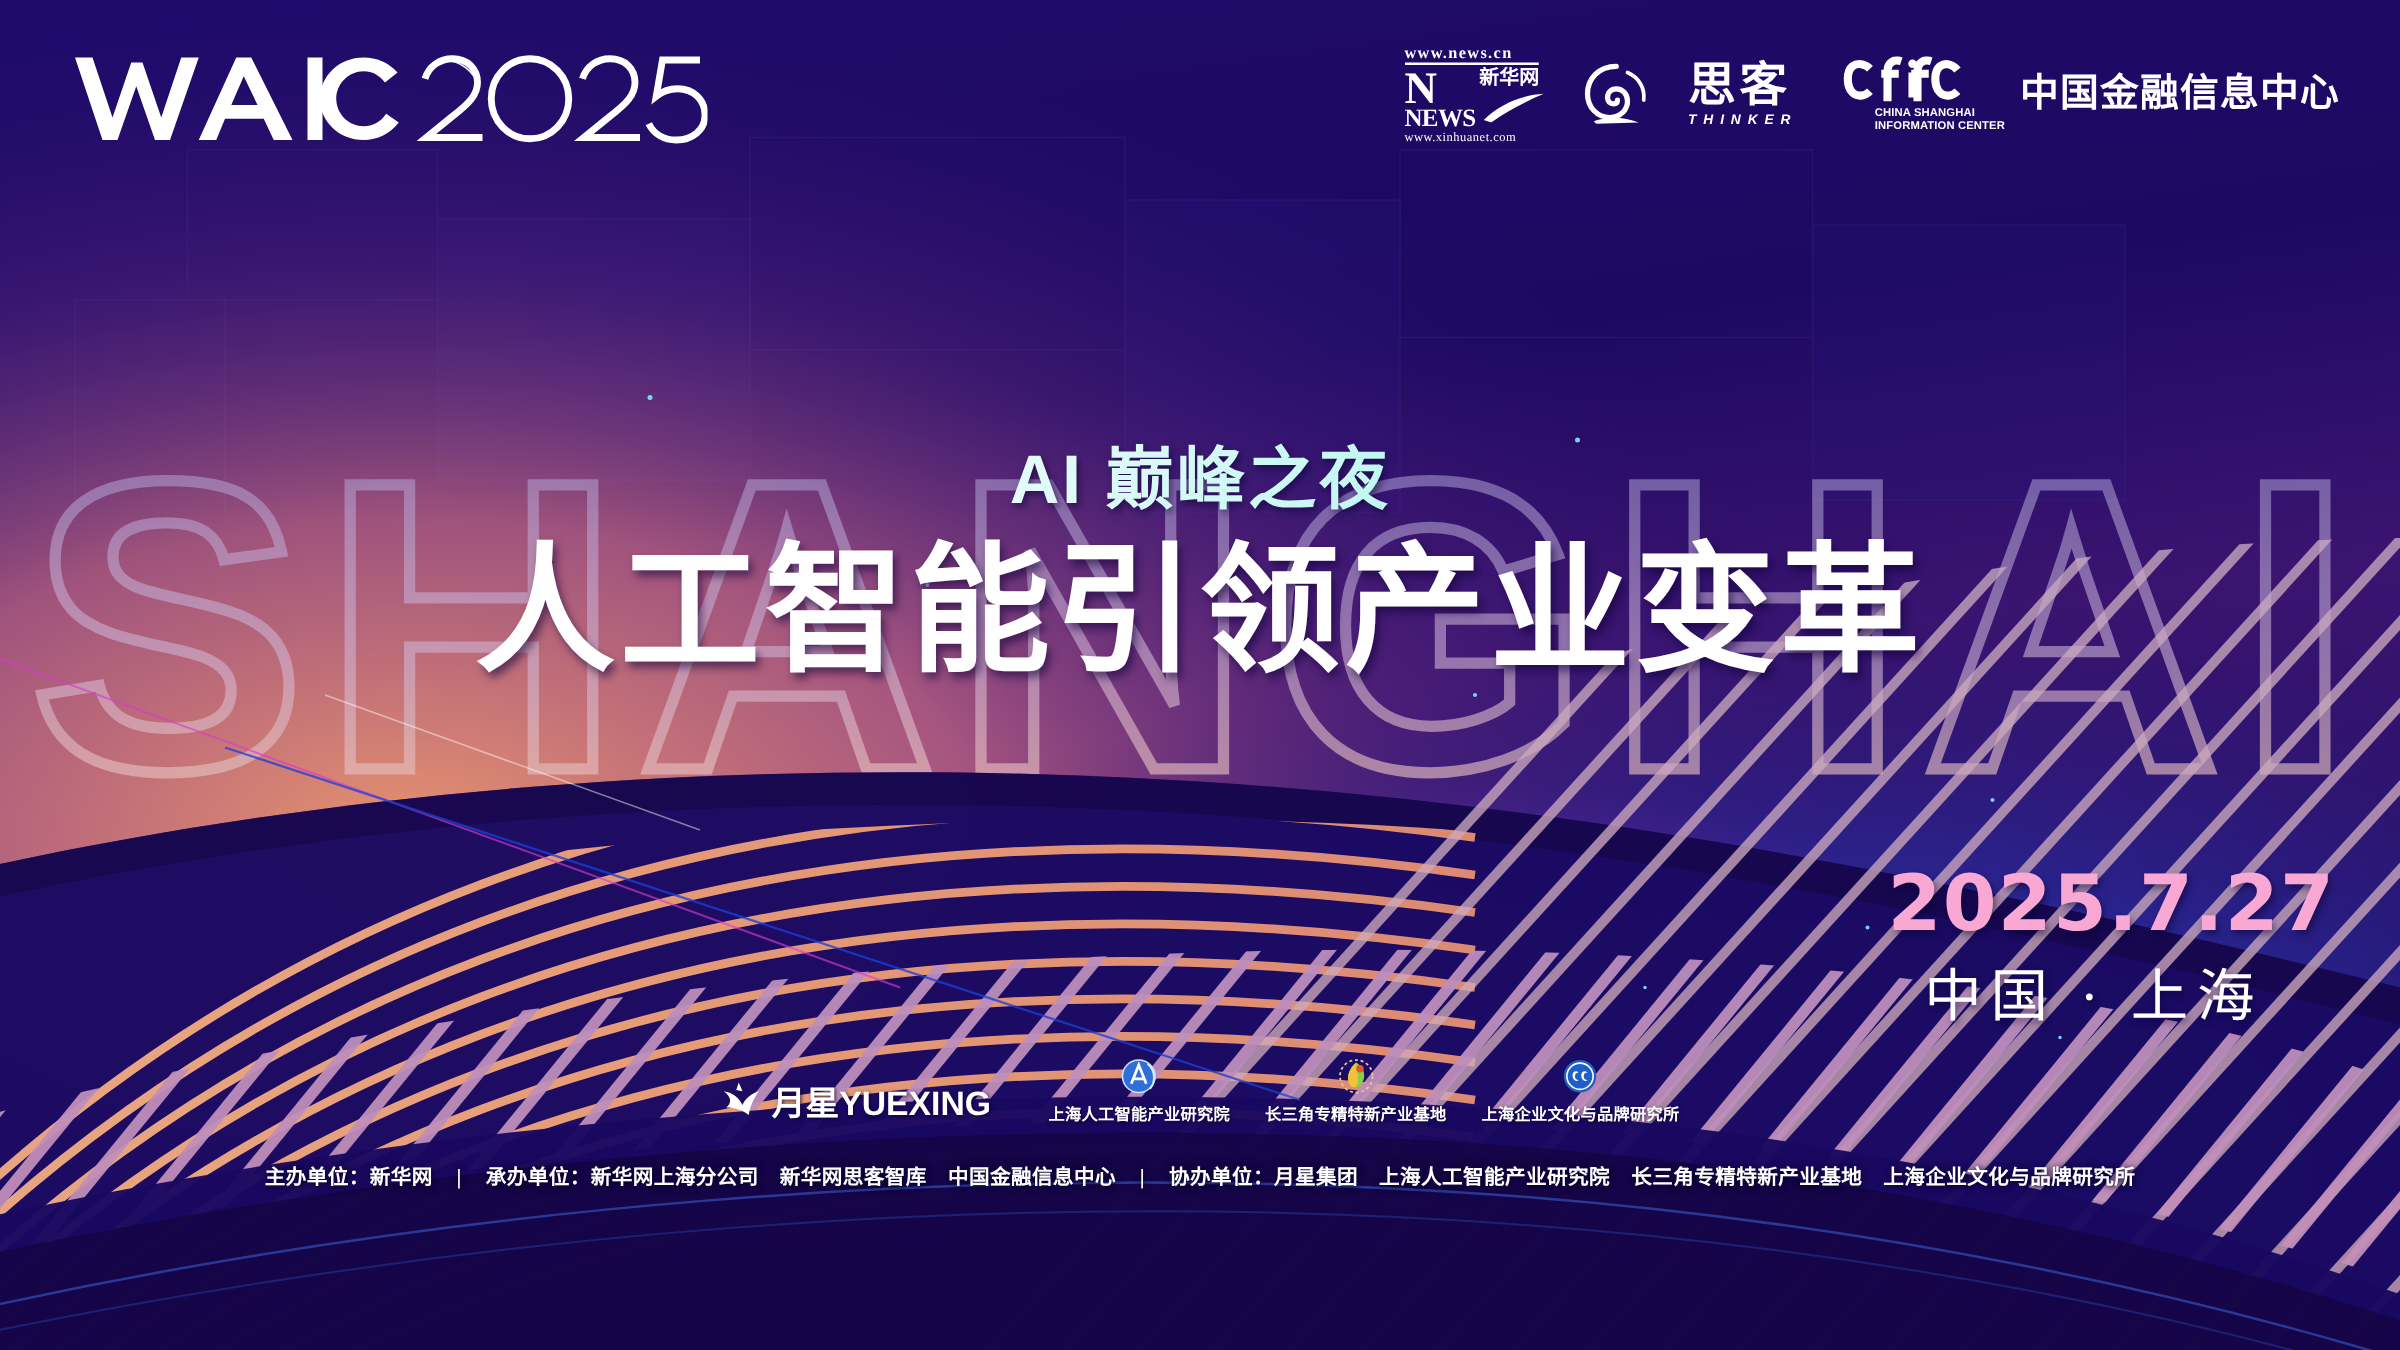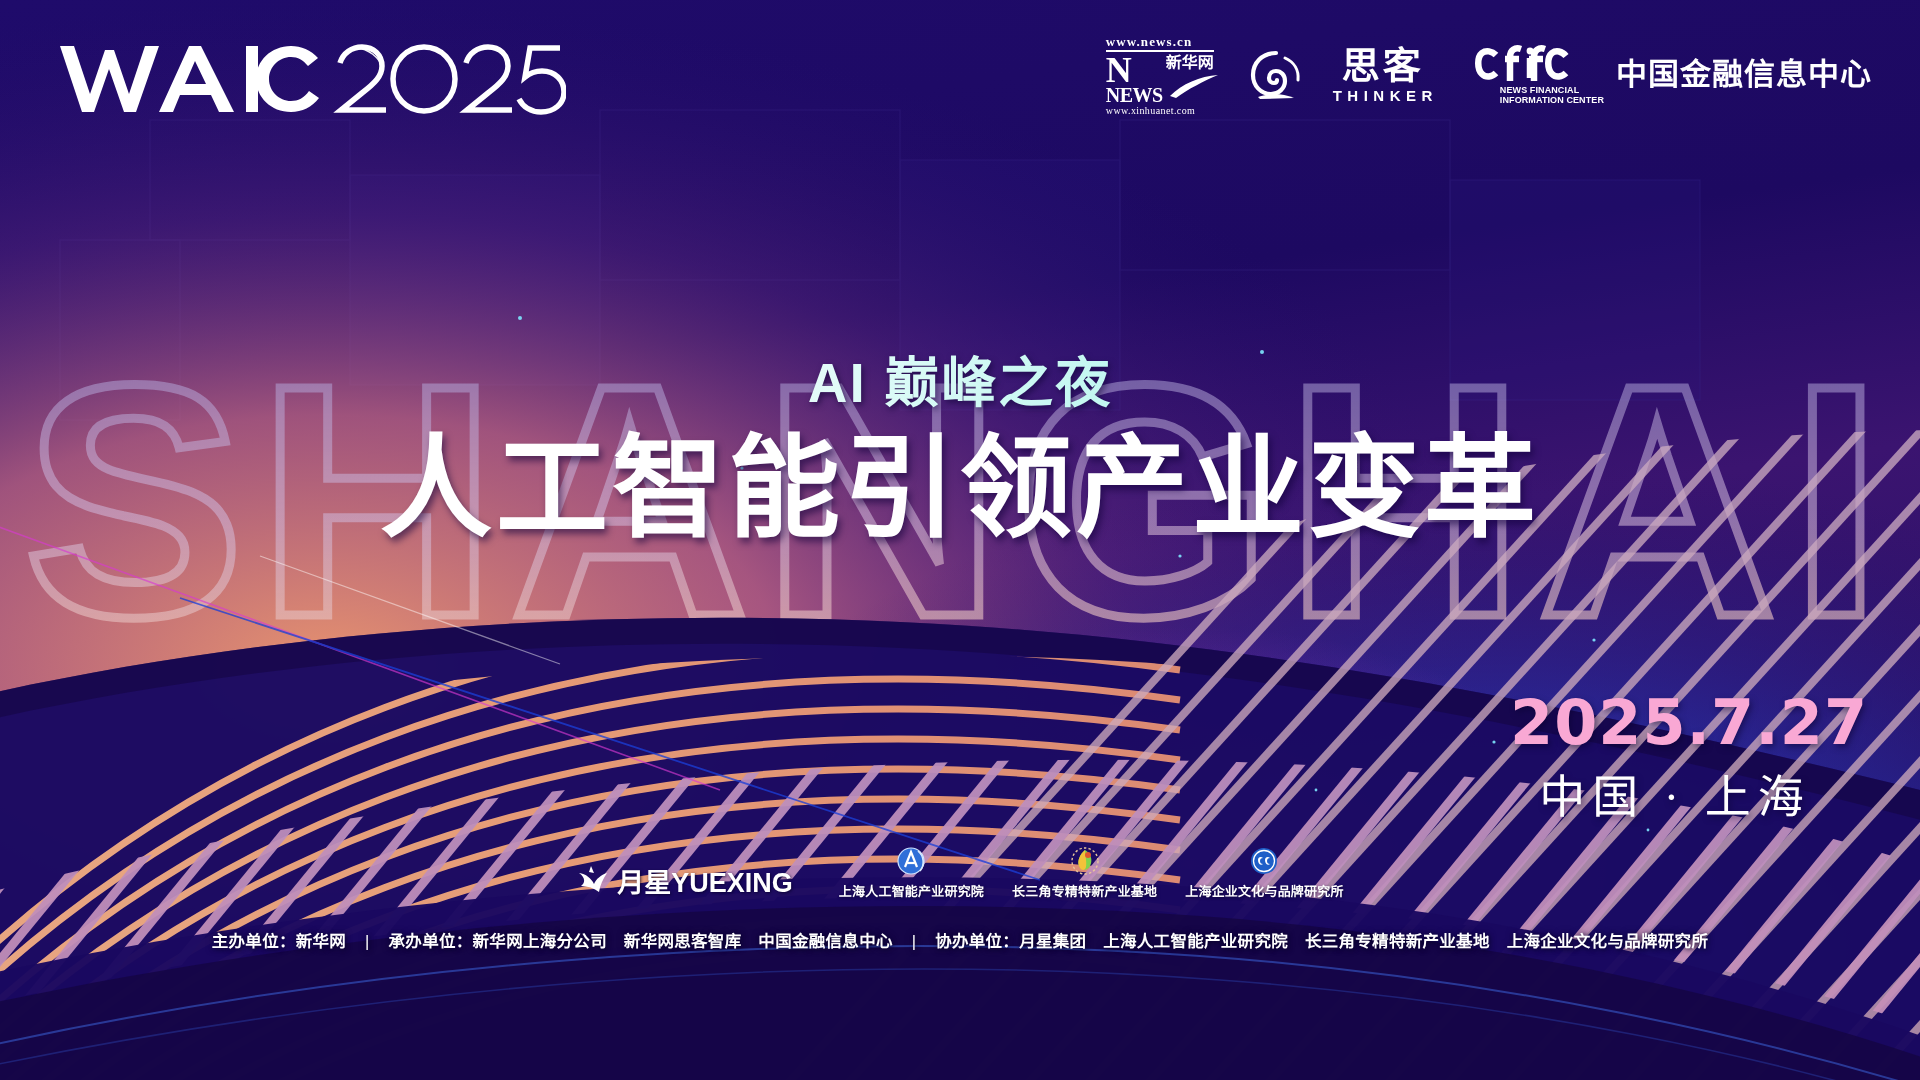--- a/index.html
+++ b/index.html
@@ -83,22 +83,22 @@
   
   .thinker { display: flex; align-items: center; gap: 26px; color: #fff; }
   .thinker-mark { width: 52px; height: 52px; }
   .thinker-txt { display: flex; flex-direction: column; align-items: center; }
   .thinker-cn {
     font-size: 38px; font-weight: 700; line-height: 40px; color: #fff;
     letter-spacing: 3px;
     font-family: "Liberation Serif", "DejaVu Serif", serif;
   }
   .thinker-en {
-    font-size: 15px; letter-spacing: 5.5px; color: #fff; font-weight: 700;
-    margin-top: 1px; padding-left: 5px;
+    font-size: 11px; letter-spacing: 5.5px; color: #fff; font-weight: 700;
+    margin-top: 1px; padding-left: 5px; font-style: italic;
   }
 
   
   .cfic { display: flex; align-items: center; gap: 12px; }
   .cfic-left { display: flex; flex-direction: column; align-items: flex-start; }
   .cfic-word { height: 38px; width: 96px; }
   .cfic-en {
     color: #fff; font-size: 9px; font-weight: 700; line-height: 10.5px;
     letter-spacing: 0.1px; margin-top: 2px; padding-left: 26px;
   }
@@ -508,21 +508,21 @@
             <path d="M36 36 L 36 12 C 36 5 41 2 47 4"></path>
             <path d="M31 14 L 45 14"></path>
             <path d="M56 13 L 56 33"></path>
             <path d="M60 36 L 60 12 C 60 5 65 2 71 4"></path>
             <path d="M55 14 L 69 14"></path>
             <path d="M92 11 C 88 6 82 5 78 8 C 73 12 73 24 78 29 C 82 33 88 32 92 28"></path>
           </g>
           <circle cx="56" cy="6" r="3.4" fill="#ffffff"></circle>
         </svg>
         <div class="cfic-en">
-          <div>NEWS FINANCIAL</div>
+          <div>CHINA SHANGHAI</div>
           <div>INFORMATION CENTER</div>
         </div>
       </div>
       <div class="cfic-cn">中国金融信息中心</div>
     </div>
   </div>
 
   <div class="subtitle">AI 巅峰之夜</div>
 
   <div class="headline">人工智能引领产业变革</div>

